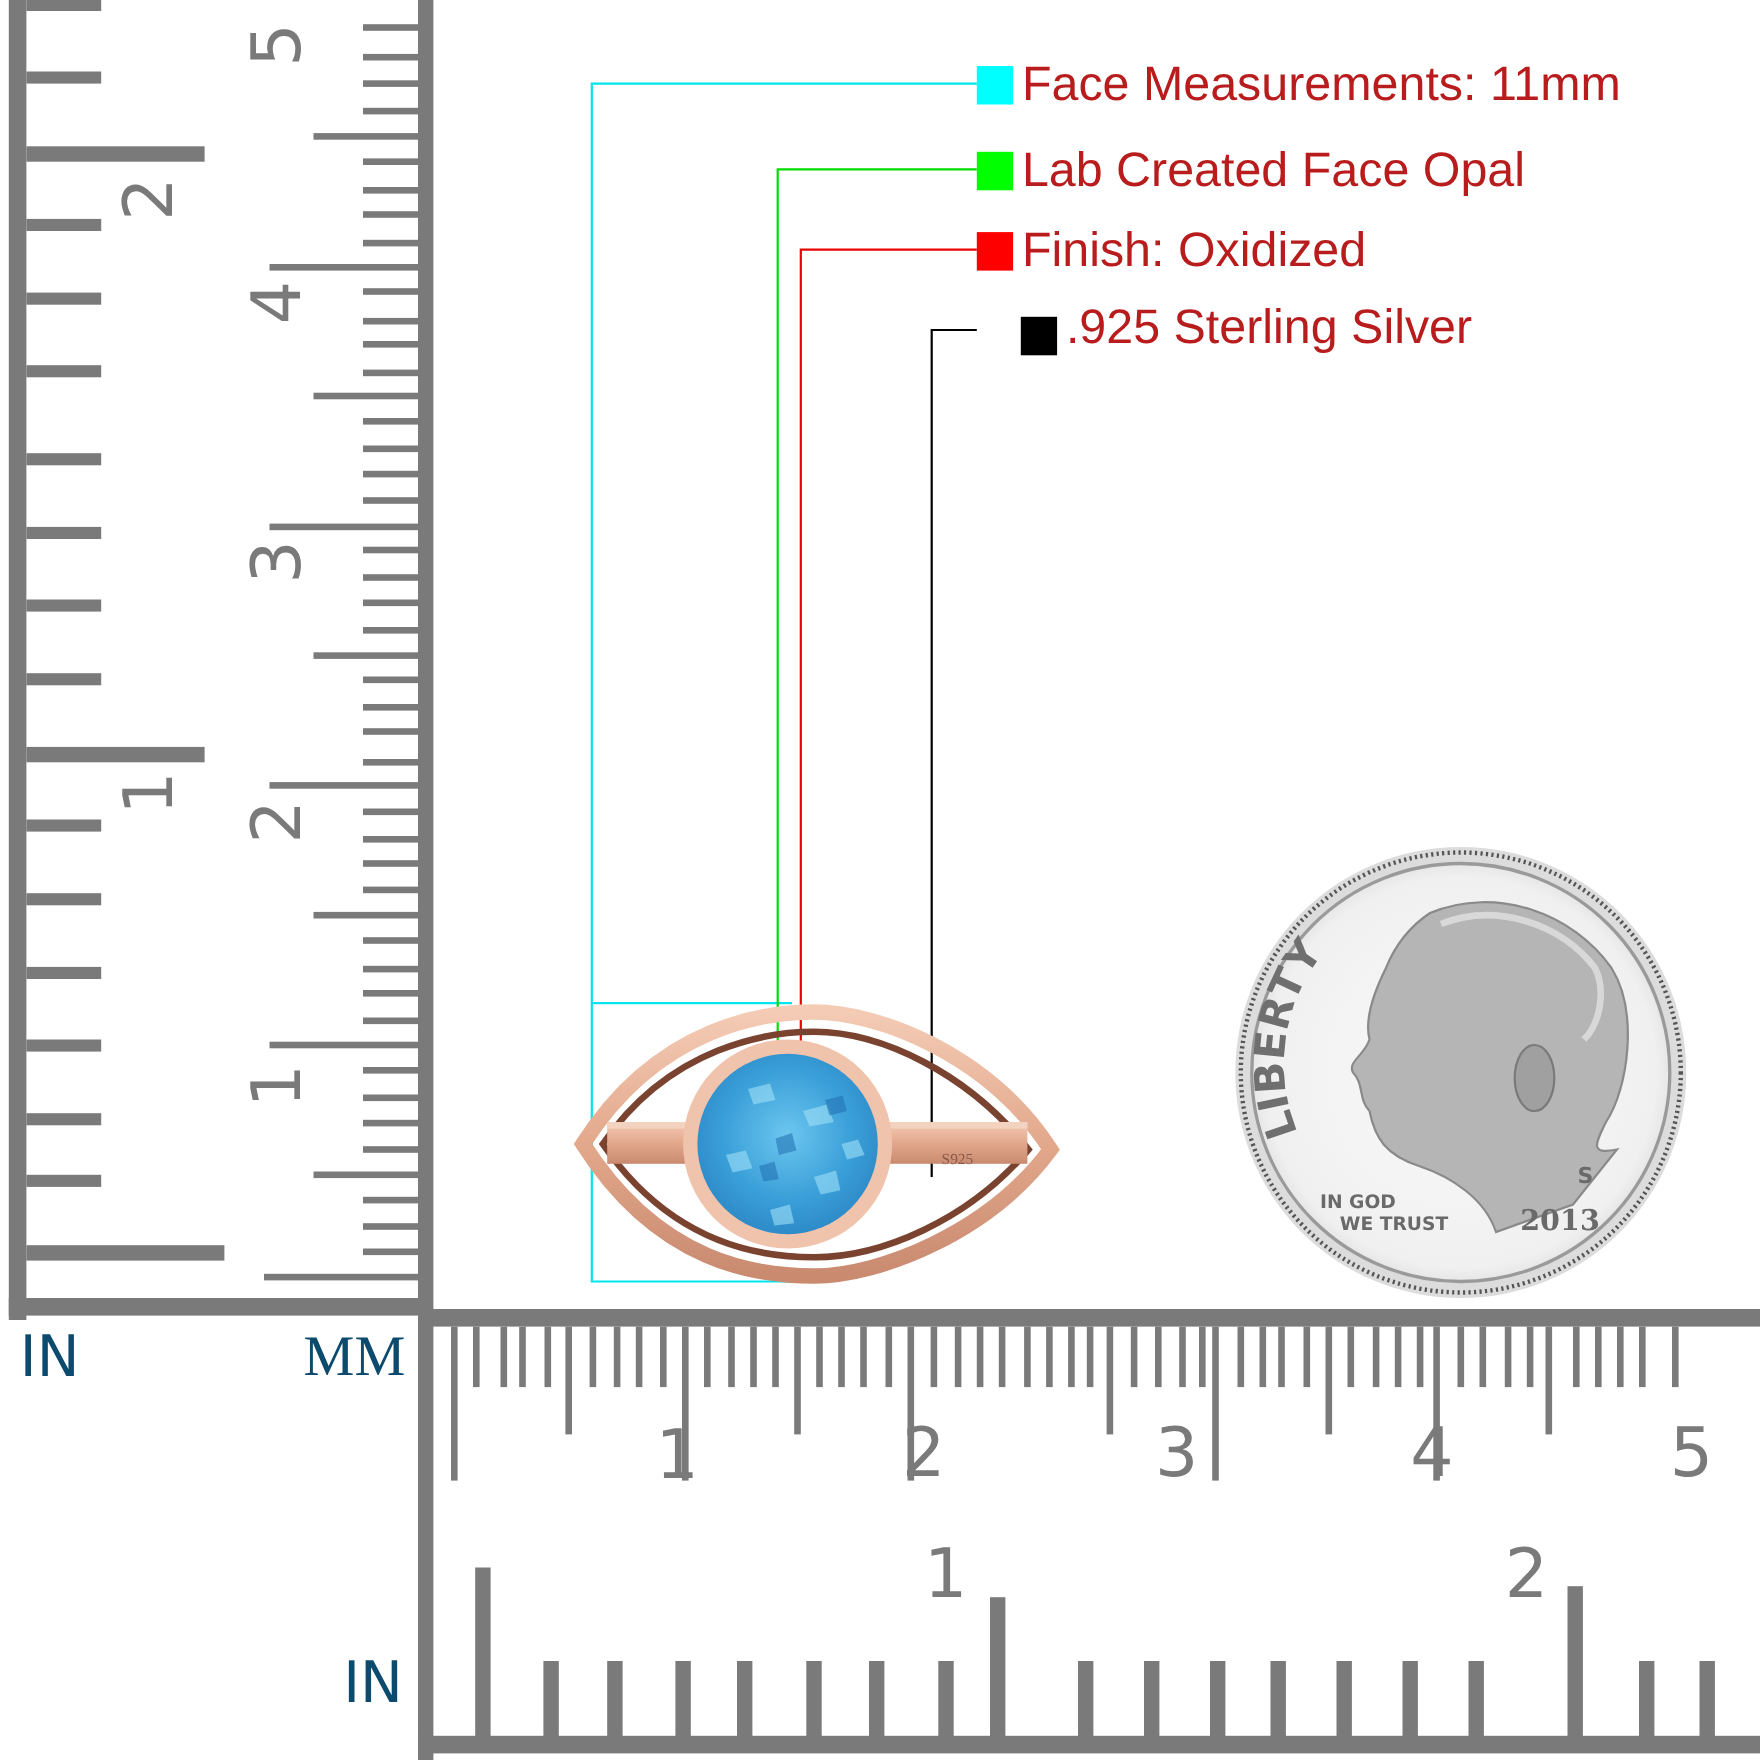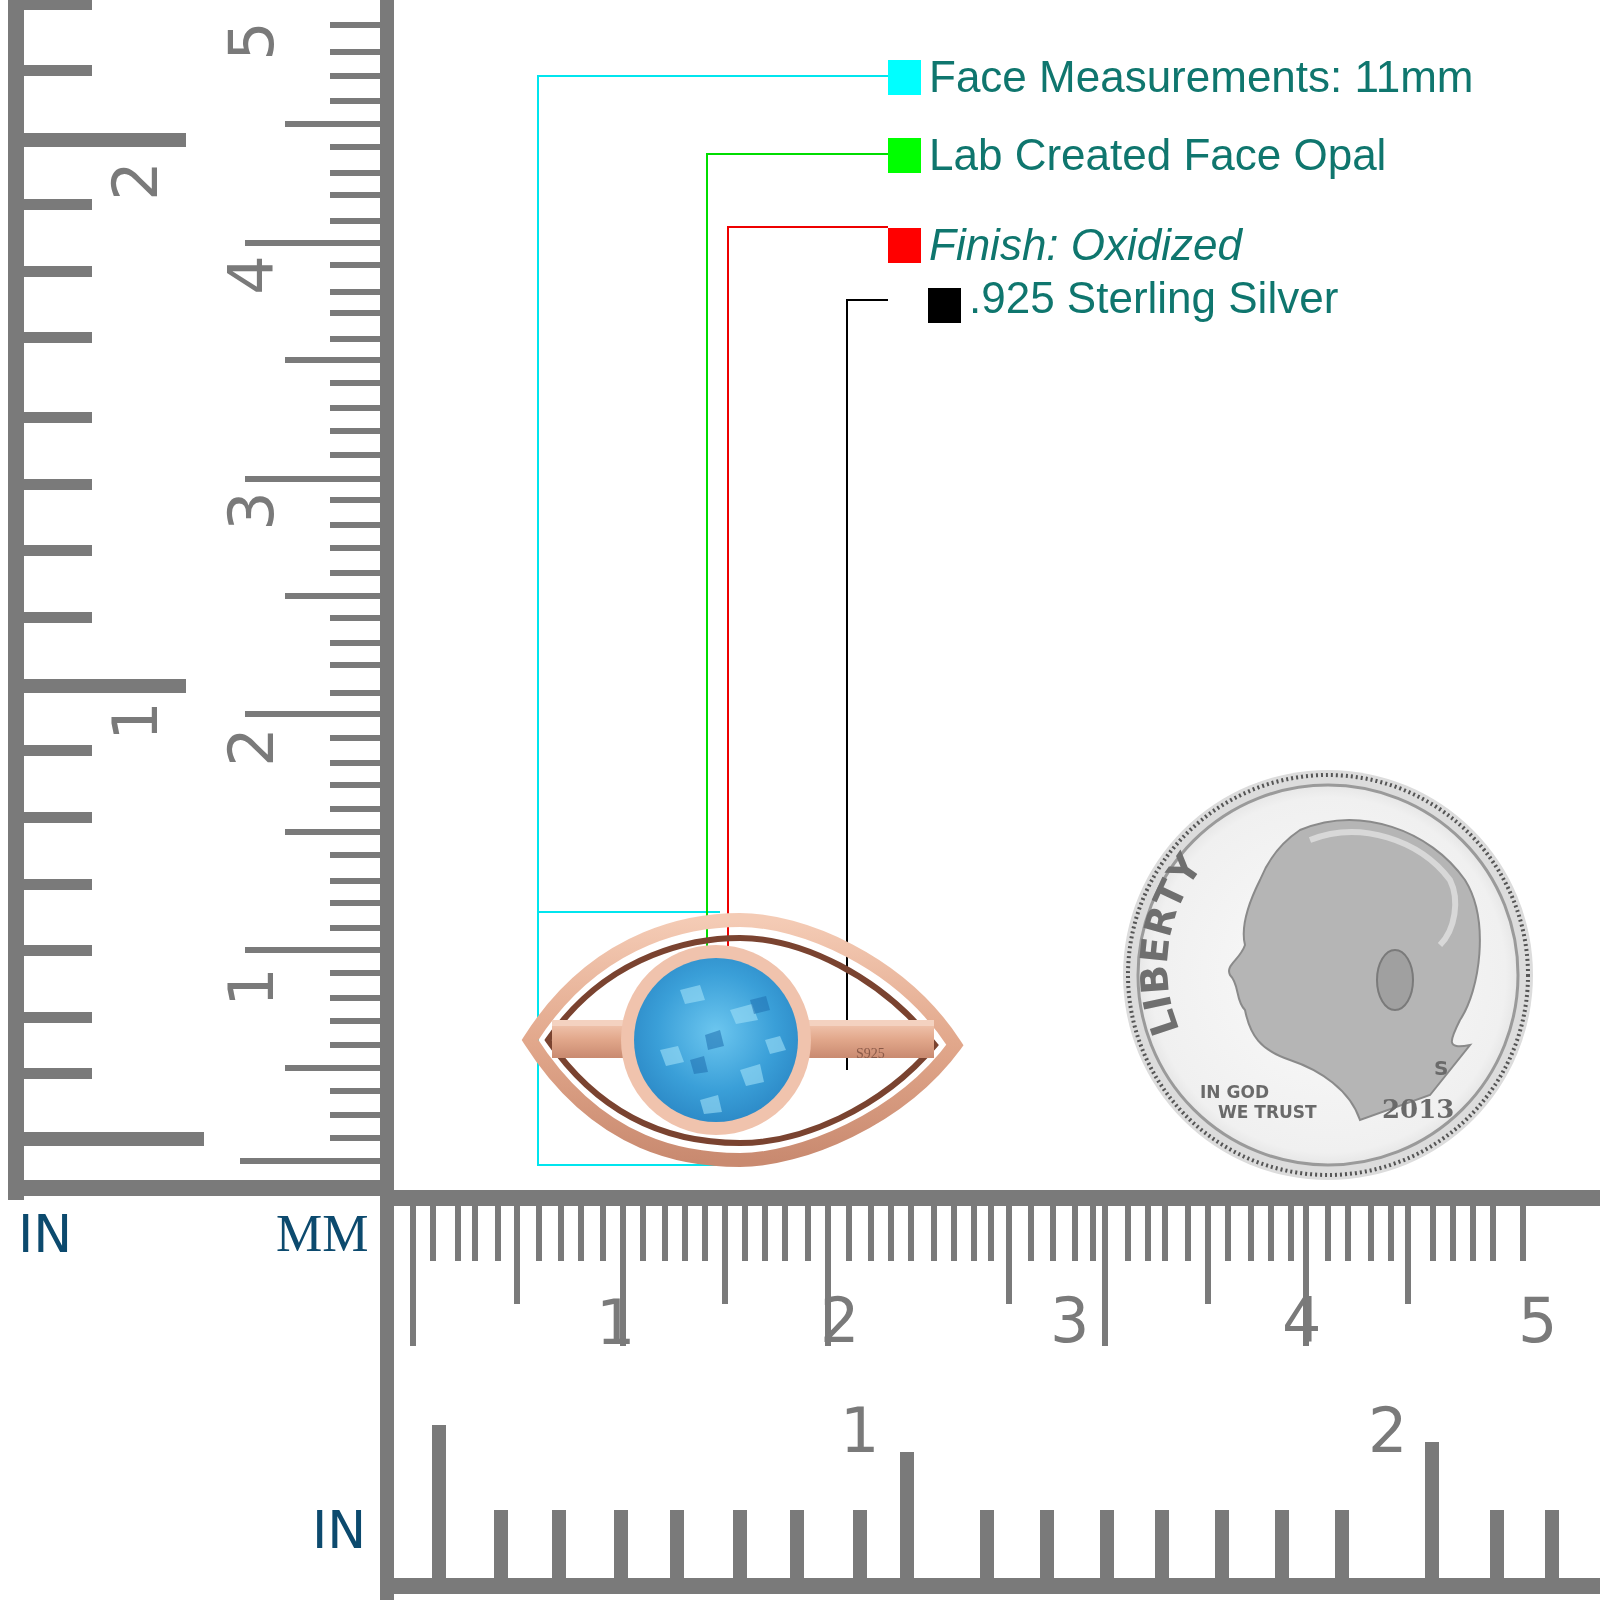--- a/index.html
+++ b/index.html
@@ -1,20 +1,20 @@
 <!DOCTYPE html>
 <html><head>
 <meta charset="utf-8">
 <style>
   html, body { margin: 0; padding: 0; background: #ffffff; }
   body { width: 1600px; height: 1600px; position: relative; overflow: hidden;
          font-family: "Liberation Sans", sans-serif; }
   .legend-item { position: absolute; left: 910px; display: flex; align-items: center; height: 40px; }
   .swatch { width: 33px; height: 35px; margin-right: 8px; }
-  .legend-text { font-size: 44px; color: #0f766e; white-space: nowrap; letter-spacing: 0px; }
+  .legend-text { font-size: 44px; color: #b91c1c; white-space: nowrap; letter-spacing: 0px; }
   .ruler-label { position: absolute; color: #0c4a6e; font-family: "DejaVu Sans", sans-serif; font-size: 52px; }
   .tick-num { position: absolute; color: #7a7a7a; font-family: "DejaVu Sans", sans-serif; font-size: 62px; line-height: 1; }
   svg { position: absolute; left: 0; top: 0; }
 </style>
 </head>
 <body>
 
 <svg width="1600" height="1600" viewBox="0 0 1600 1600">
   <defs>
     <radialGradient id="opal" cx="50%" cy="45%" r="60%">
@@ -258,21 +258,21 @@
 
 <div>
   <div class="legend-item" style="top:57px; left:888px;">
     <div class="swatch" style="background:#00ffff;"></div>
     <span class="legend-text">Face Measurements: 11mm</span>
   </div>
   <div class="legend-item" style="top:135px; left:888px;">
     <div class="swatch" style="background:#00ff00;"></div>
     <span class="legend-text">Lab Created Face Opal</span>
   </div>
-  <div class="legend-item" style="top:225px; left:888px;font-style:italic;">
+  <div class="legend-item" style="top:208px; left:888px;">
     <div class="swatch" style="background:#ff0000;"></div>
     <span class="legend-text">Finish: Oxidized</span>
   </div>
   <div class="legend-item" style="top:283px; left:928px;align-items:flex-end;">
     <div class="swatch" style="background:#000000;"></div>
     <span class="legend-text">.925 Sterling Silver</span>
   </div>
 </div>
 
 <div class="ruler-label" style="left:18px; top:1204px;">IN</div>

